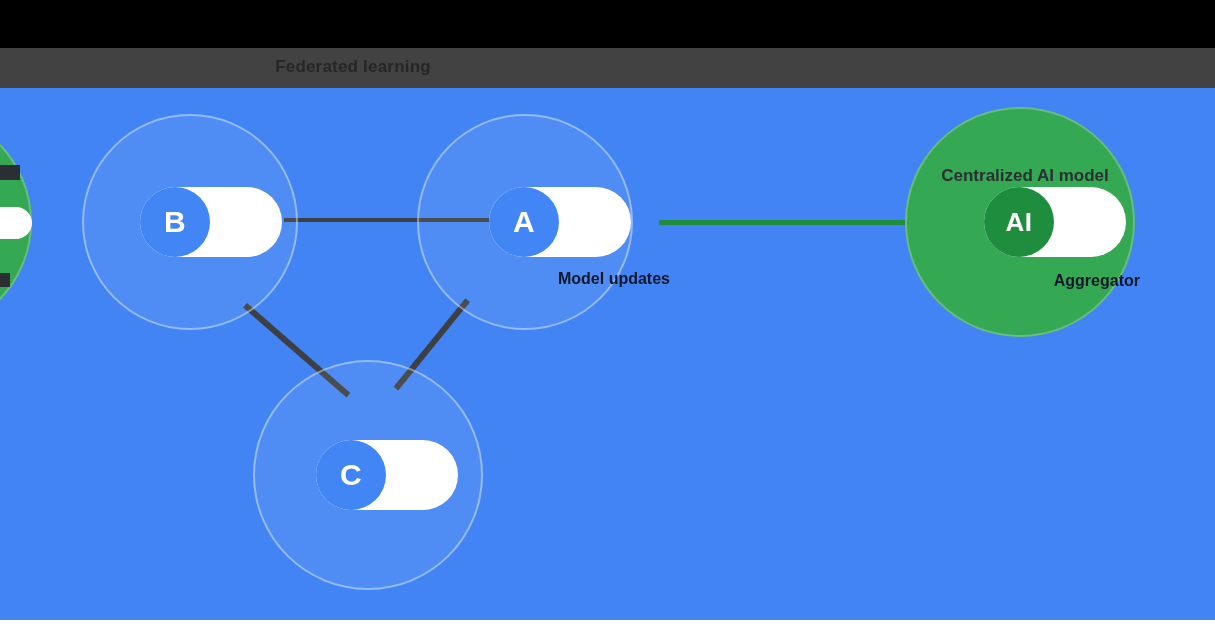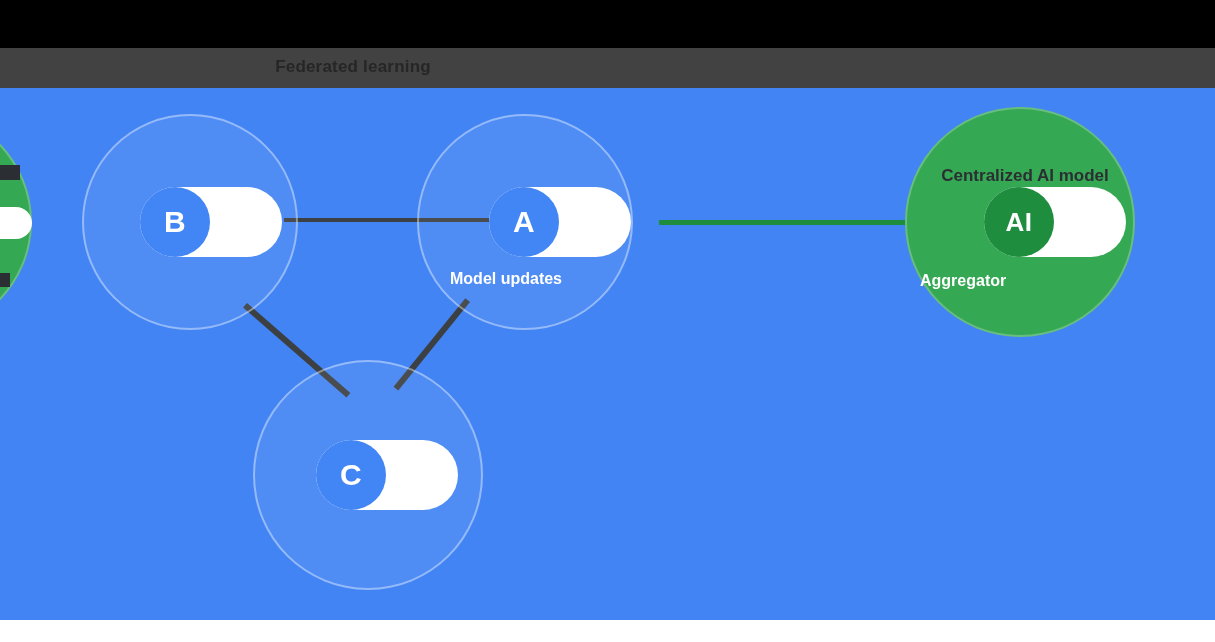--- a/index.html
+++ b/index.html
@@ -34,22 +34,22 @@
     background:#4285F4;color:#ffffff;font-weight:bold;font-size:30px;
     display:flex;align-items:center;justify-content:center;letter-spacing:.5px;
   }
   .badge.green{background:#1E8E3E;font-size:26px;}
   
   .nlabel{
     position:absolute;width:240px;text-align:center;
     font-size:17px;font-weight:bold;color:#2B2F33;white-space:nowrap;
   }
   .sublabel{
-    position:absolute;width:220px;text-align:left;
-    font-size:16px;font-weight:bold;color:#ffffff;white-space:nowrap;
+    position:absolute;width:220px;text-align:right;
+    font-size:16px;font-weight:bold;color:#0f172a;white-space:nowrap;
   }
   
   .conn{position:absolute;transform-origin:0 0;background:#3C4043;}
   .conn.green{background:#1E8E3E;}
 </style>
 </head>
 <body>
 
 <div id="stage">
 

